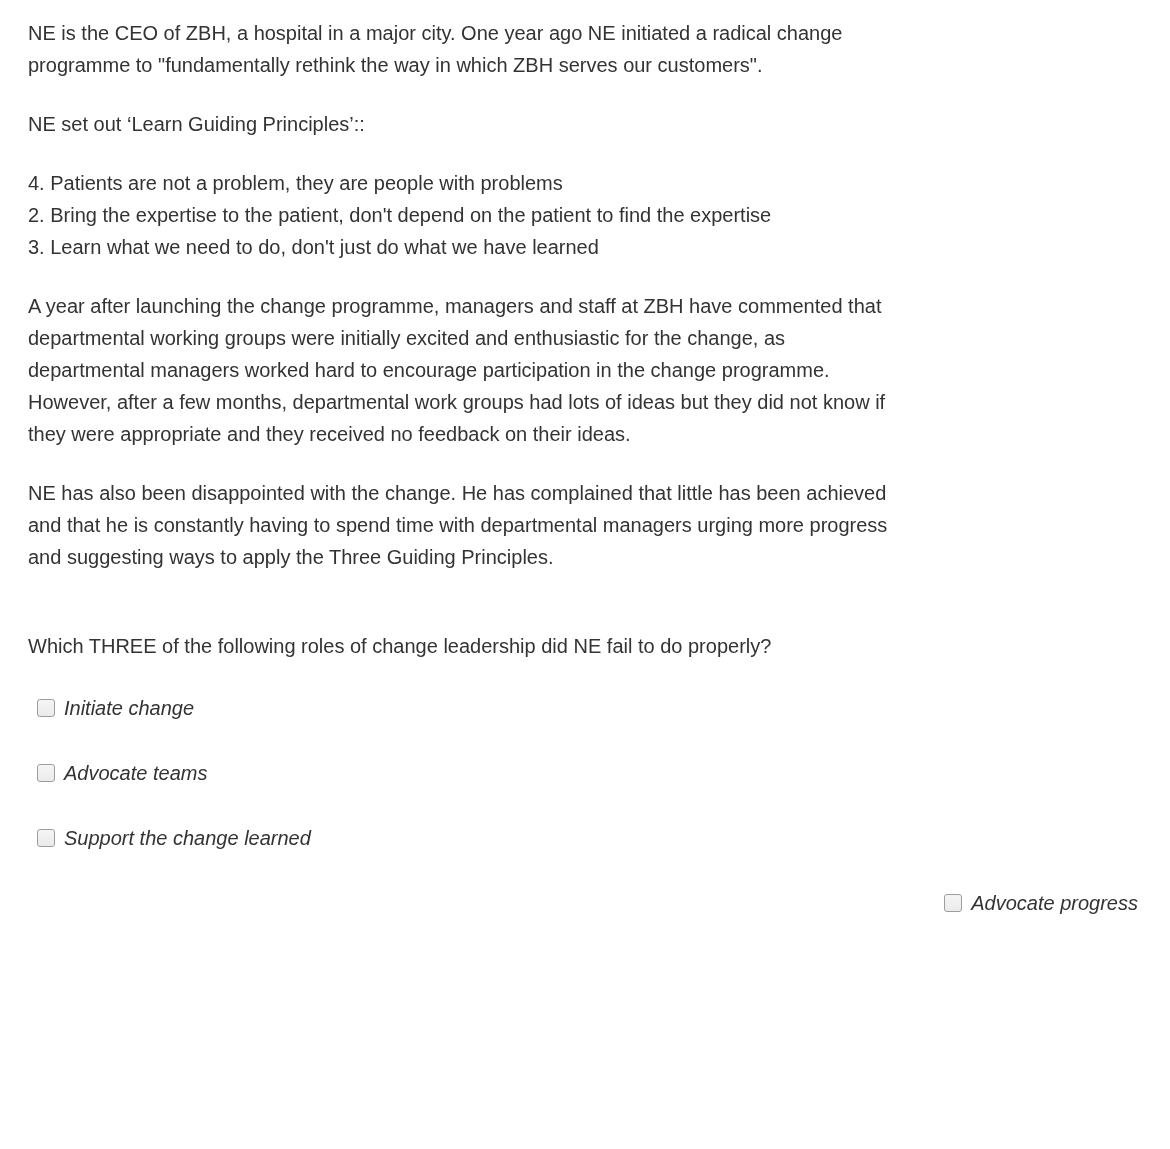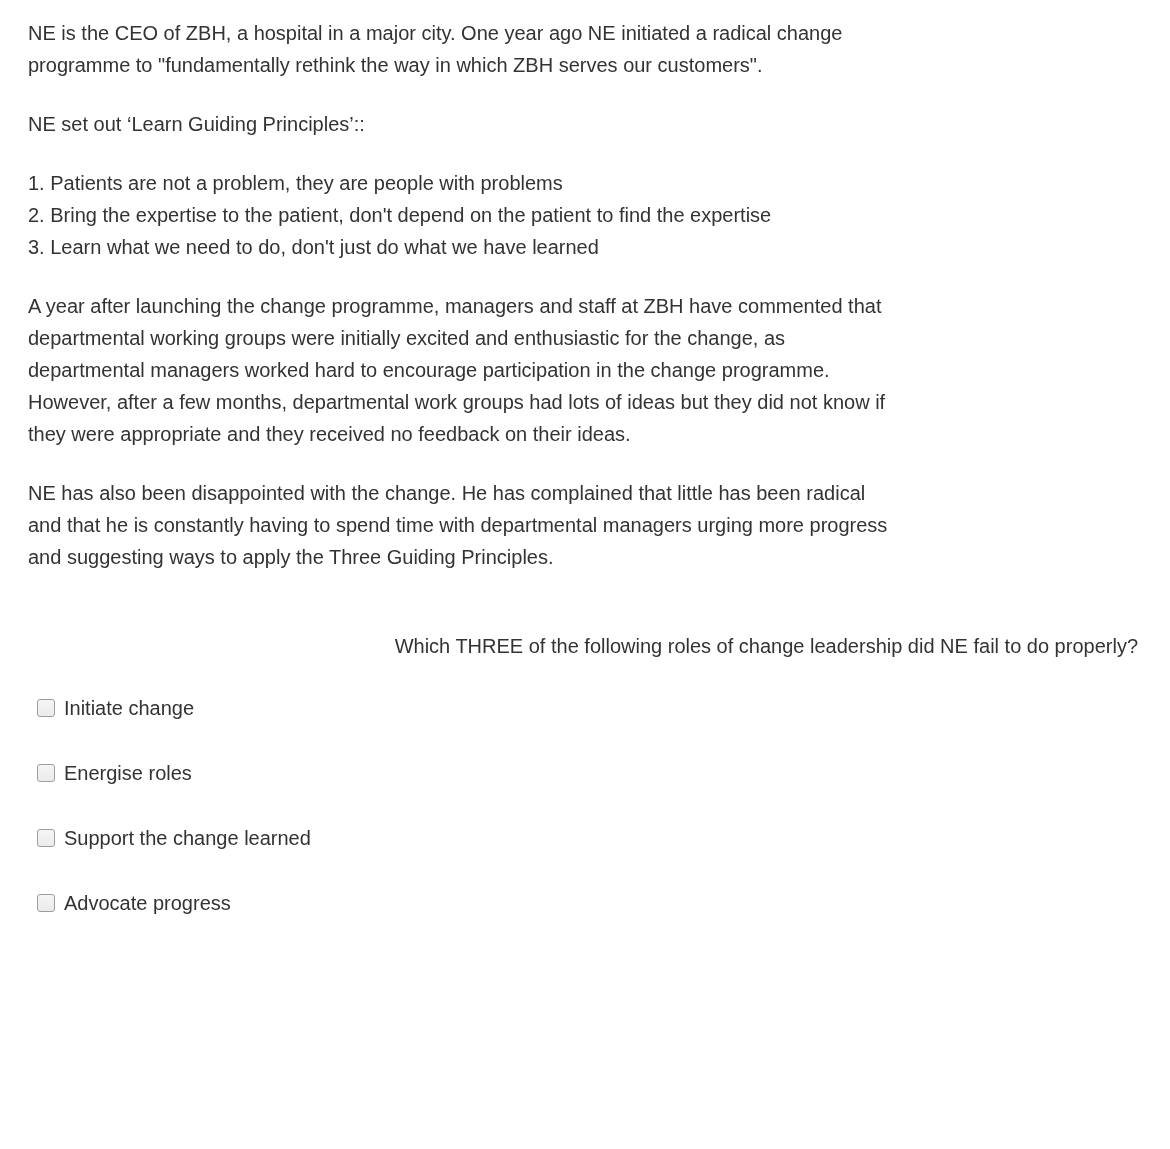--- a/index.html
+++ b/index.html
@@ -22,94 +22,95 @@
     width: 1110px;
     box-sizing: content-box;
   }
   .para {
     margin: 0 0 27px 0;
     white-space: pre-line;
   }
   .question {
     margin-top: 57px;
     margin-bottom: 0;
-    text-align: right;
   }
   .options {
     margin-top: 30px;
   }
   .option {
     display: flex;
     align-items: center;
     height: 32px;
     margin: 0 0 33px 9px;
     cursor: default;
   }
   .option:last-child {
     margin-bottom: 0;
+    justify-content: flex-end;
   }
   .cb {
     -webkit-appearance: none;
     appearance: none;
     width: 18px;
     height: 18px;
     box-sizing: border-box;
     border: 1px solid #9d9d9d;
     border-radius: 3px;
     background: linear-gradient(#f5f5f5, #ebebeb);
     margin: 0 9px 0 0;
     flex: 0 0 auto;
     cursor: pointer;
   }
   .cb:checked {
     background: linear-gradient(#f5f5f5, #ebebeb);
   }
   .opt-label {
     white-space: nowrap;
     cursor: default;
+    font-style: italic;
   }
 </style>
 </head>
 <body>
 
 <main class="page">
 
   <p class="para">NE is the CEO of ZBH, a hospital in a major city. One year ago NE initiated a radical change
 programme to "fundamentally rethink the way in which ZBH serves our customers".</p>
 
   <p class="para">NE set out ‘Learn Guiding Principles’::</p>
 
-  <p class="para">1. Patients are not a problem, they are people with problems
+  <p class="para">4. Patients are not a problem, they are people with problems
 2. Bring the expertise to the patient, don't depend on the patient to find the expertise
 3. Learn what we need to do, don't just do what we have learned</p>
 
 
   <p class="para">A year after launching the change programme, managers and staff at ZBH have commented that
 departmental working groups were initially excited and enthusiastic for the change, as
 departmental managers worked hard to encourage participation in the change programme.
 However, after a few months, departmental work groups had lots of ideas but they did not know if
 they were appropriate and they received no feedback on their ideas.</p>
 
-  <p class="para">NE has also been disappointed with the change. He has complained that little has been radical
+  <p class="para">NE has also been disappointed with the change. He has complained that little has been achieved
 and that he is constantly having to spend time with departmental managers urging more progress
 and suggesting ways to apply the Three Guiding Principles.</p>
 
   <p class="para question">Which THREE of the following roles of change leadership did NE fail to do properly?</p>
 
   <div class="options">
 
     <div class="option">
       <input type="checkbox" class="cb" style="">
       <span class="opt-label">Initiate change</span>
     </div>
 
 
     <div class="option">
       <input type="checkbox" class="cb" style="">
-      <span class="opt-label">Energise roles</span>
+      <span class="opt-label">Advocate teams</span>
     </div>
 
     <div class="option">
       <input type="checkbox" class="cb" style="">
       <span class="opt-label">Support the change learned</span>
     </div>
 
     <div class="option">
       <input type="checkbox" class="cb" style="">
       <span class="opt-label">Advocate progress</span>

